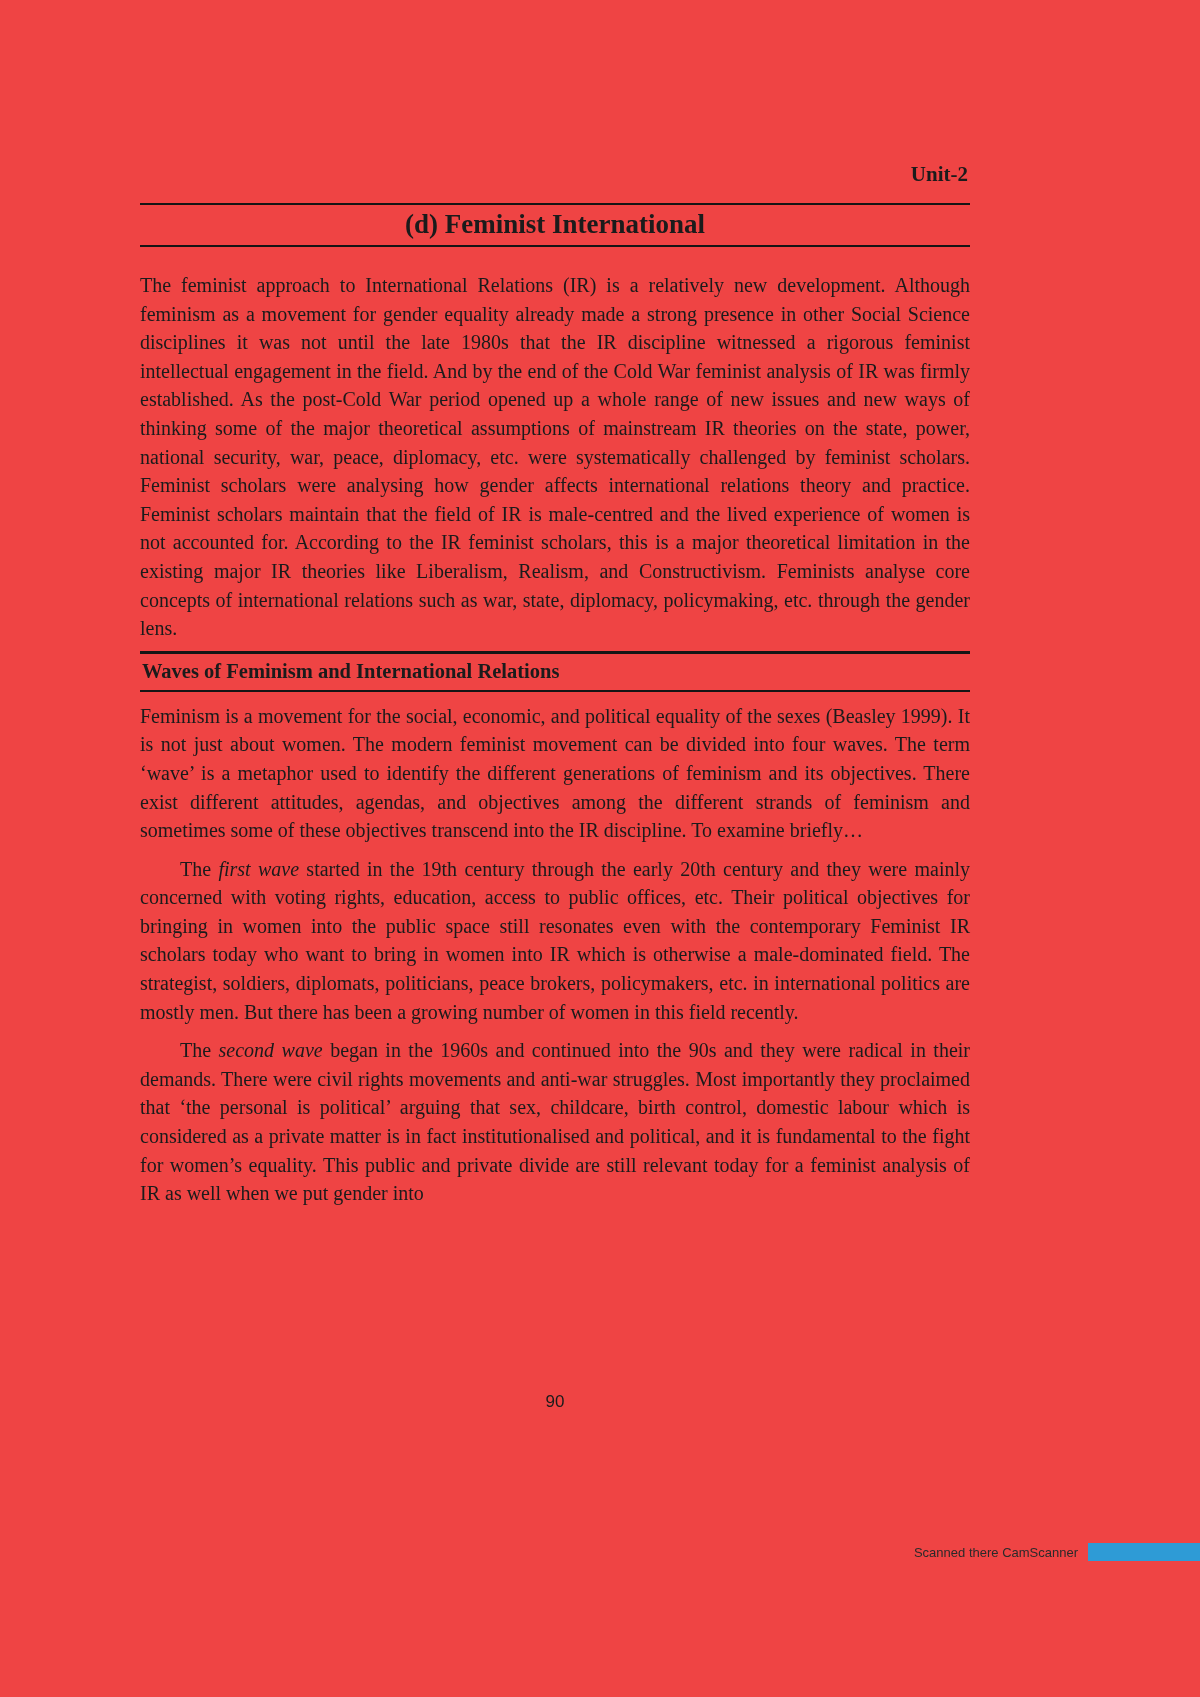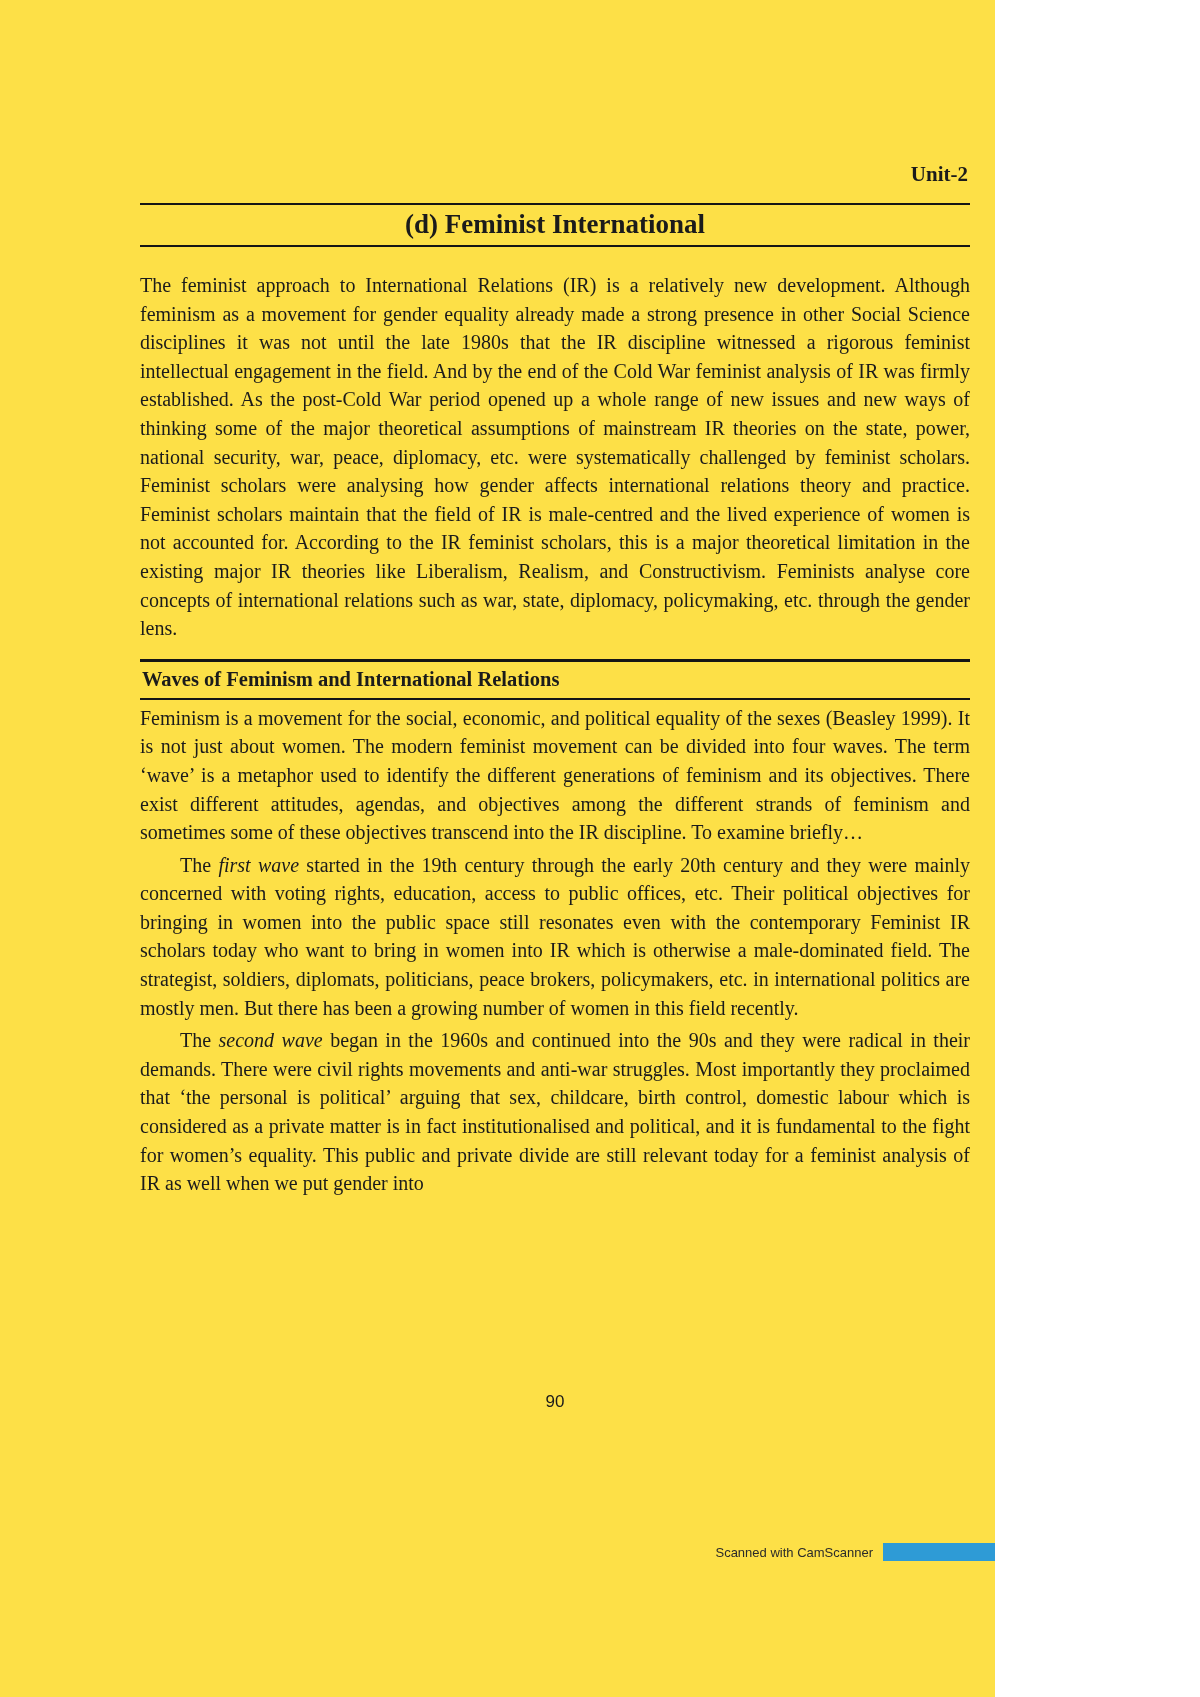--- a/index.html
+++ b/index.html
@@ -1,21 +1,21 @@
 <!DOCTYPE html>
 <html><head>
 <meta charset="utf-8">
 <style>
   * { margin: 0; padding: 0; box-sizing: border-box; }
   html, body { background: #ffffff; }
   .sheet {
     position: relative;
-    width: 995px;
+    width: 1200px;
     height: 1697px;
-    background: #fde047;
+    background: #ef4444;
     font-family: "Liberation Serif", serif;
     color: #1b1b1b;
     overflow: hidden;
   }
   .content {
     position: absolute;
     left: 140px;
     top: 162px;
     width: 830px;
   }
@@ -44,27 +44,27 @@
     text-align: right;
     font-weight: bold;
     font-size: 20px;
     margin-top: 18px;
     padding-right: 6px;
   }
   p.body-par {
     font-size: 20px;
     line-height: 28.6px;
     text-align: justify;
-    margin-top: 4px;
+    margin-top: 10px;
   }
   p.first { margin-top: 24px; }
   p.indent { text-indent: 40px; }
   .em-i { font-style: italic; }
   .section-block {
-    margin-top: 16px;
+    margin-top: 8px;
     border-top: 3px solid #151515;
     border-bottom: 2px solid #151515;
     padding: 5px 0 6px 0;
   }
   .section-heading {
     font-weight: bold;
     font-size: 20.5px;
     line-height: 25px;
     padding-left: 2px;
   }
@@ -123,16 +123,16 @@
 
     <p class="body-par indent"><span>The </span><span class="em-i">first wave</span><span> started in the 19th century through the early 20th century and they were mainly concerned with voting rights, education, access to public offices, etc. Their political objectives for bringing in women into the public space still resonates even with the contemporary Feminist IR scholars today who want to bring in women into IR which is otherwise a male-dominated field. The strategist, soldiers, diplomats, politicians, peace brokers, policymakers, etc. in international politics are mostly men. But there has been a growing number of women in this field recently.</span></p>
 
     <p class="body-par indent"><span>The </span><span class="em-i">second wave</span><span> began in the 1960s and continued into the 90s and they were radical in their demands. There were civil rights movements and anti-war struggles. Most importantly they proclaimed that ‘the personal is political’ arguing that sex, childcare, birth control, domestic labour which is considered as a private matter is in fact institutionalised and political, and it is fundamental to the fight for women’s equality. This public and private divide are still relevant today for a feminist analysis of IR as well when we put gender into</span></p>
 
   </div>
 
   <div class="page-number">90</div>
 
   <div class="scan-footer">
-    <span class="label">Scanned with CamScanner</span>
+    <span class="label">Scanned there CamScanner</span>
     <span class="logo-bar"></span>
   </div>
 </div>
 
 </body></html>

